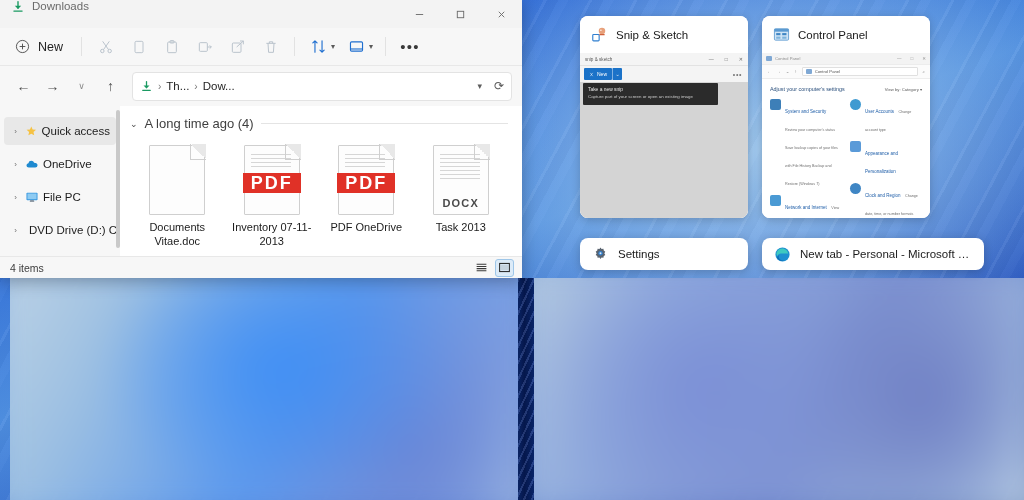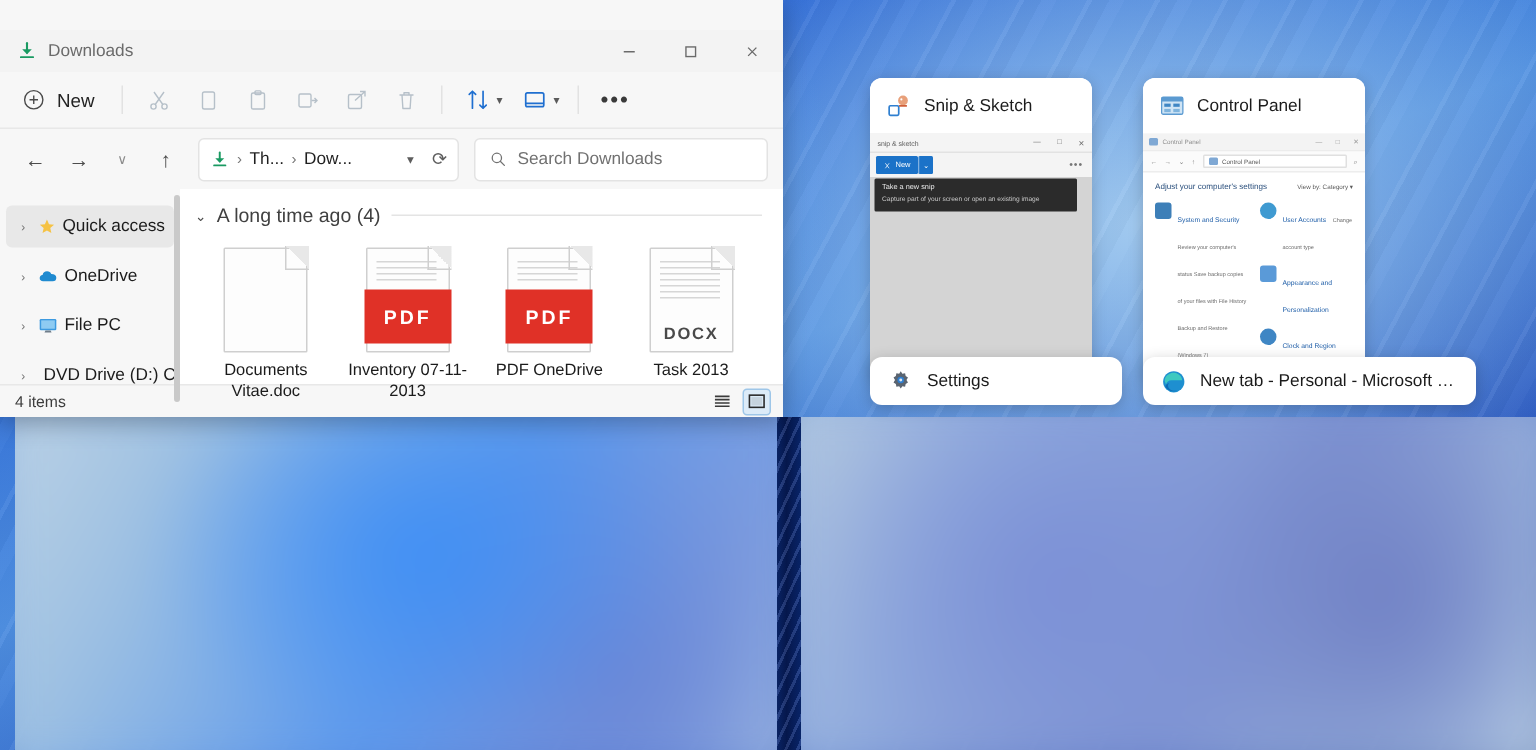--- a/index.html
+++ b/index.html
@@ -65,21 +65,21 @@
   
   .taskview { position: absolute; left: 532px; top: 0; width: 492px; height: 278px; }
 
   .tv-card {
     position: absolute;
     background: #ffffff;
     border-radius: 8px;
     box-shadow: 0 2px 10px rgba(0,0,0,.20);
     overflow: hidden;
   }
-  .tv-big { width: 148px; height: 202px; margin-top: 36px; }
+  .tv-big { width: 168px; height: 202px; }
   .tv-card-snip { left: 48px;  top: 16px; }
   .tv-card-cp   { left: 230px; top: 16px; }
 
   .tv-header {
     height: 37px; display: flex; align-items: center; gap: 8px;
     padding: 0 11px; background: #fff;
   }
   .tv-title {
     font-size: 11.5px; color: #1b1b1b; white-space: nowrap;
     overflow: hidden; text-overflow: ellipsis;
@@ -157,21 +157,21 @@
   
   .explorer {
     position: absolute; left: 0; top: 0; width: 522px; height: 278px;
     background: #f7f7f7; overflow: hidden;
     box-shadow: 0 3px 16px rgba(0,0,0,.28);
     display: flex; flex-direction: column;
   }
 
   .ex-titlebar {
     height: 28px; flex: 0 0 28px; background: #f3f3f3;
-    display: flex; align-items: center; padding-left: 11px; margin-top: 20px;
+    display: flex; align-items: flex-start; padding-left: 11px;
   }
   .ex-title-txt { font-size: 11.5px; color: #6b6b6b; margin-left: 7px; }
   .ex-wincontrols { margin-left: auto; display: flex; height: 28px; }
   .ex-wc-btn {
     width: 41px; height: 28px; display: flex; align-items: center; justify-content: center;
     color: #6a6a6a;
   }
   .ex-wc-btn svg { display:block; }
 
   .ex-toolbar {
@@ -259,22 +259,22 @@
     border-radius: 1px;
   }
   .doc-fold {
     position: absolute; right: -1px; top: -1px; width: 16px; height: 16px;
     background: linear-gradient(225deg, #e8e8e8 50%, transparent 50%);
     border-left: 1px solid #cfcfcf; border-bottom: 1px solid #cfcfcf;
   }
   .doc-lines { position: absolute; left: 7px; right: 9px; top: 9px; }
   .doc-lines i { display: block; height: 1px; background: #d6d6d6; margin-bottom: 3px; }
   .pdf-band {
-    position: absolute; left: -1px; right: -1px; top: 28px; height: 36px;
-    background: #e03127; color: #fff; font-size: 13px; font-weight: bold;
+    position: absolute; left: -1px; right: -1px; top: 28px; height: 20px;
+    background: #e03127; color: #fff; font-size: 18px; font-weight: bold;
     letter-spacing: 2px; display: flex; align-items: center; justify-content: center;
   }
   .docx-label {
     position: absolute; left: 0; right: 0; bottom: 6px; text-align: center;
     font-size: 11px; letter-spacing: 1.2px; color: #4a4a4a; font-weight: bold;
   }
 
   .ex-statusbar {
     height: 22px; flex: 0 0 22px; background: #f7f7f7; border-top: 1px solid #e8e8e8;
     display: flex; align-items: center; padding: 0 8px 0 10px;
@@ -566,27 +566,20 @@
           <path d="M5 19 L19 19" stroke="#1a9a62" stroke-width="2.2" stroke-linecap="round"></path>
         </svg>
         <span class="crumb-sep">›</span>
         <span class="crumb">Th...</span>
         <span class="crumb-sep">›</span>
         <span class="crumb">Dow...</span>
         <span class="addr-caret">▾</span>
         <span class="addr-refresh">⟳</span>
       </div>
 
-      <div class="searchbox">
-        <svg width="12" height="12" viewBox="0 0 24 24">
-          <circle cx="10.5" cy="10.5" r="6.2" fill="none" stroke="#717171" stroke-width="1.7"></circle>
-          <path d="M15 15 L20.5 20.5" stroke="#717171" stroke-width="1.7" stroke-linecap="round"></path>
-        </svg>
-        <span>Search Downloads</span>
-      </div>
     </div>
 
     <div class="ex-content">
 
       <div class="ex-nav-pane">
         <div class="nav-item selected">
           <span class="nav-chev">›</span>
           <svg width="14" height="14" viewBox="0 0 24 24">
             <path d="M12 3.2 L14.6 9.1 L21 9.7 L16.2 14 L17.6 20.3 L12 17 L6.4 20.3 L7.8 14 L3 9.7 L9.4 9.1 Z" fill="#f5c244"></path>
           </svg>

